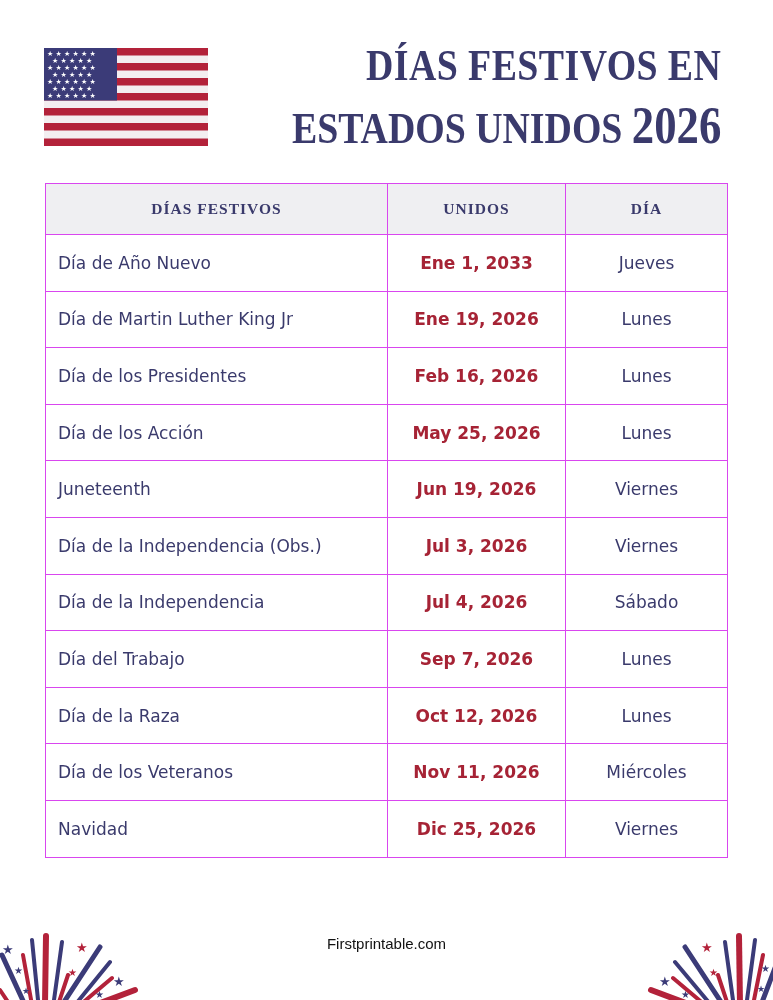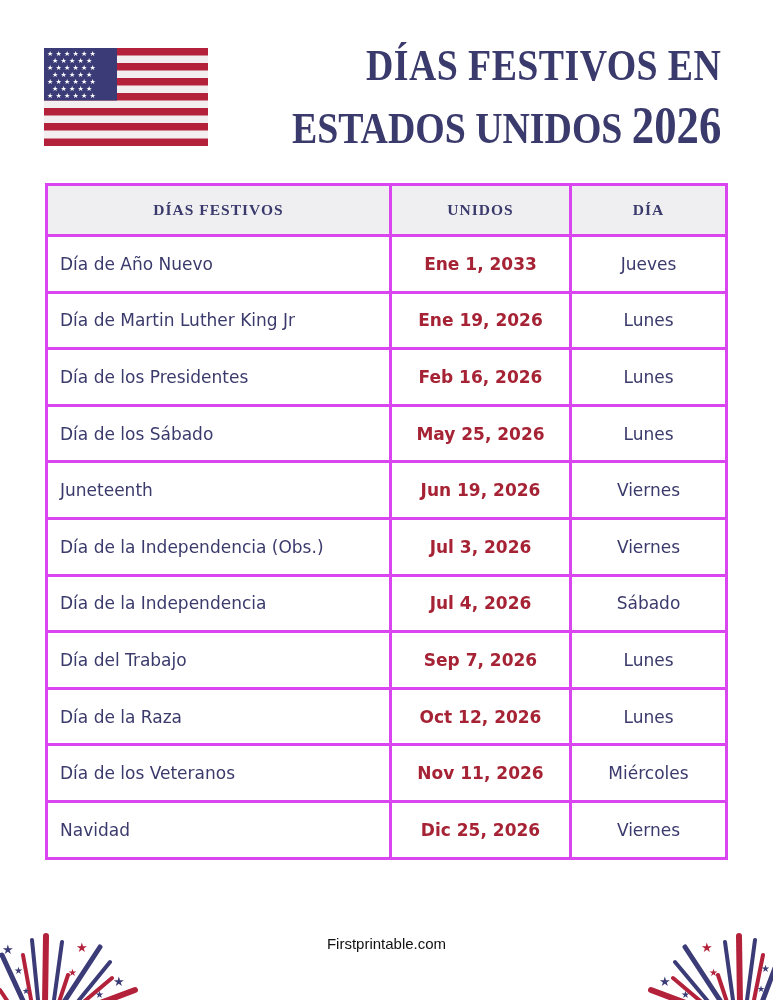--- a/index.html
+++ b/index.html
@@ -14,21 +14,21 @@
     font-family: "Liberation Serif", serif; font-weight: bold;
     color: #3a3a6c; line-height: 1;
   }
   .title .l1 { font-size: 44px; letter-spacing: 0.5px; transform: scaleX(0.86); transform-origin: right center; display: block; margin-top: 6px; }
   .title .l2 { font-size: 44px; display: block; margin-top: 12px; transform: scaleX(0.86); transform-origin: right center; white-space: nowrap; }
   .title .l2 .yr { font-size: 52px; }
   table {
     position: absolute; left: 45px; top: 183px; width: 683px;
     border-collapse: collapse;
   }
-  th, td { border: 3px solid #d946ef; }
+  th, td { border: 1px solid #d946ef; }
   thead tr { height: 51px; background: #efeff2; }
   th {
     font-family: "Liberation Serif", serif; font-weight: bold; font-size: 15.5px;
     color: #3a3a6c; letter-spacing: 1px; text-align: center;
   }
   tbody tr { height: 56.6px; margin-top: 21px; }
   td { font-size: 17px; color: #3a3a6c; }
   td.name { padding-left: 12px; text-align: left; width: 328px; }
   td.date { text-align: center; color: #a62335; font-weight: bold; width: 175px; }
   td.day { text-align: center; }
@@ -89,21 +89,21 @@
         <td class="name">Día de Martin Luther King Jr</td>
         <td class="date">Ene 19, 2026</td>
         <td class="day">Lunes</td>
       </tr>
     <tr>
         <td class="name">Día de los Presidentes</td>
         <td class="date">Feb 16, 2026</td>
         <td class="day">Lunes</td>
       </tr>
     <tr>
-        <td class="name">Día de los Sábado</td>
+        <td class="name">Día de los Acción</td>
         <td class="date">May 25, 2026</td>
         <td class="day">Lunes</td>
       </tr>
     <tr>
         <td class="name">Juneteenth</td>
         <td class="date">Jun 19, 2026</td>
         <td class="day">Viernes</td>
       </tr>
     <tr>
         <td class="name">Día de la Independencia (Obs.)</td>

